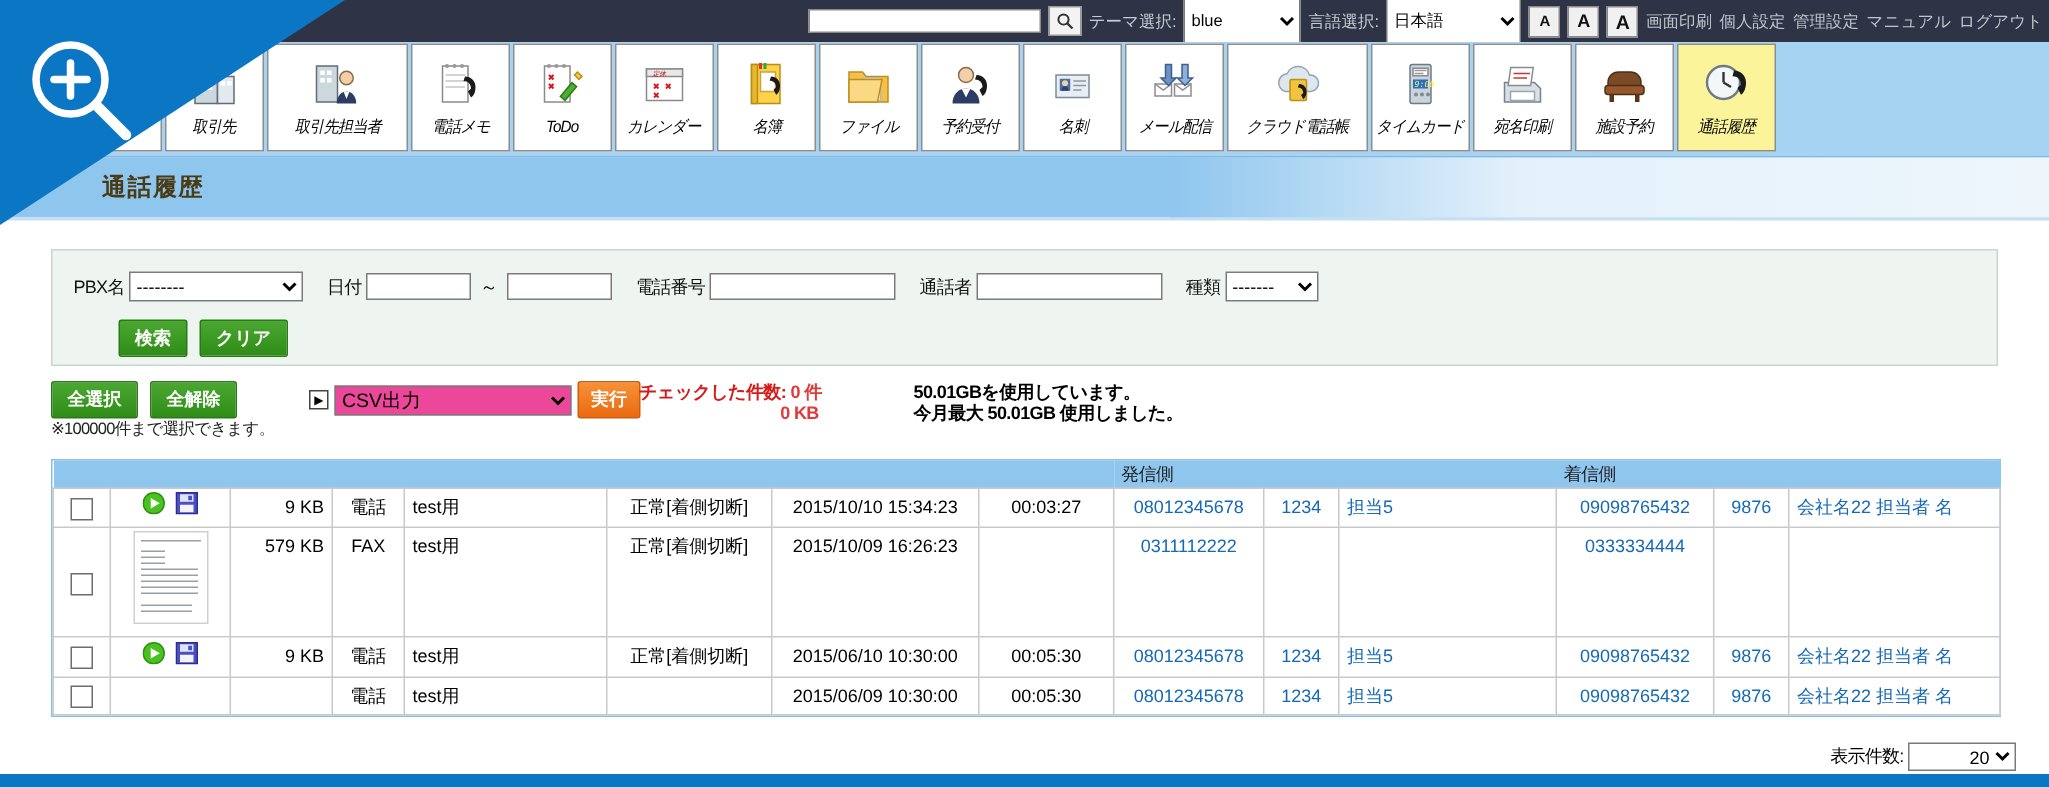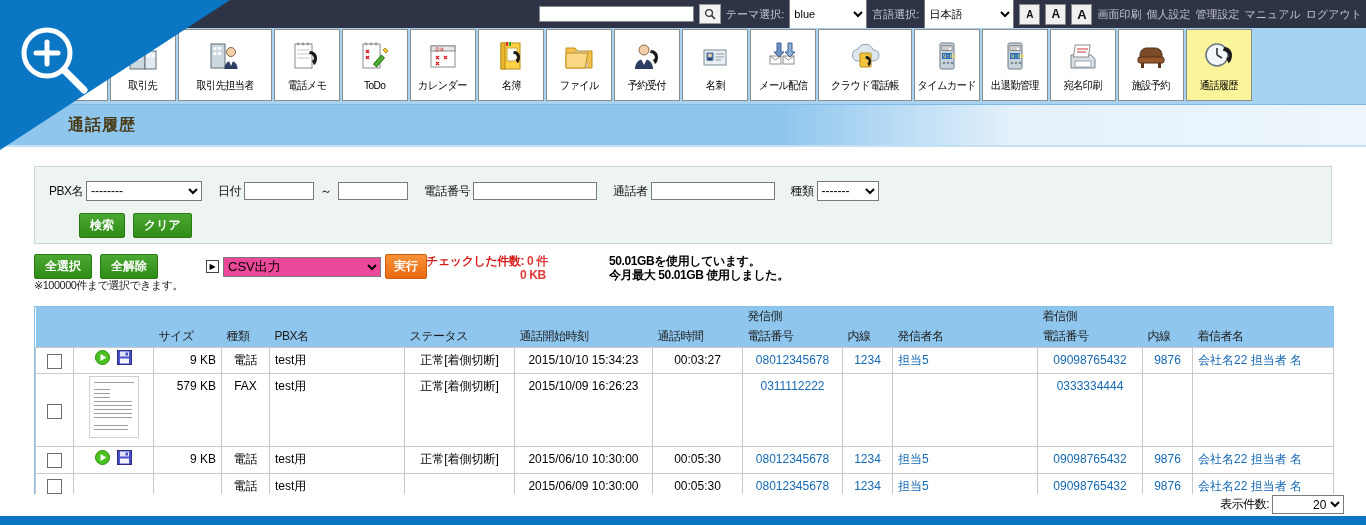--- a/index.html
+++ b/index.html
@@ -50,21 +50,21 @@
     clip-path:polygon(0 0,230px 0,0 150px);
     z-index:40;pointer-events:none;
   }
   .brand-logo{
     position:absolute;left:18px;top:24px;width:72px;height:72px;z-index:41;
   }
 
   
   .navwrap{
     position:absolute;left:0;top:28px;width:1366px;height:76px;
-    background:#a7d3f2;border-bottom:1px solid #7fb9e4;
+    background:#a7d3f2;border-bottom:1px solid #7fb9e4;font-style:italic;
   }
   .navrow{
     position:absolute;left:88px;top:1px;display:flex;align-items:flex-start;
   }
   .navbtn{
     width:66px;height:72px;background:#fff;border:1px solid #8d8d8d;
     margin-right:2px;box-sizing:border-box;
     display:flex;flex-direction:column;align-items:center;justify-content:flex-start;
     cursor:pointer;position:relative;
   }
@@ -398,36 +398,20 @@
               <circle cx="14" cy="24" r="1.3" fill="#7d8b96"></circle>
               <circle cx="18" cy="24" r="1.3" fill="#7d8b96"></circle>
               <circle cx="22" cy="24" r="1.3" fill="#7d8b96"></circle>
             </svg>
           </div>
           <div class="cap">タイムカード</div>
         </div>
         <div class="navbtn">
           <div class="ico">
             <svg width="34" height="34" viewBox="0 0 34 34">
-              <rect x="10" y="4" width="14" height="26" rx="1.5" fill="#c9d4dc" stroke="#6d7b85"></rect>
-              <rect x="12" y="6.5" width="10" height="5" fill="#fff" stroke="#8b8b8b"></rect>
-              <line x1="13" y1="8" x2="21" y2="8" stroke="#999"></line>
-              <line x1="13" y1="10" x2="19" y2="10" stroke="#999"></line>
-              <rect x="12" y="14" width="10" height="6" fill="#2a6fc4"></rect>
-              <text x="13" y="19" font-size="5.5" fill="#ffef4a" font-family="monospace">9:00</text>
-              <circle cx="14" cy="24" r="1.3" fill="#7d8b96"></circle>
-              <circle cx="18" cy="24" r="1.3" fill="#7d8b96"></circle>
-              <circle cx="22" cy="24" r="1.3" fill="#7d8b96"></circle>
-            </svg>
-          </div>
-          <div class="cap">出退勤管理</div>
-        </div>
-        <div class="navbtn">
-          <div class="ico">
-            <svg width="34" height="34" viewBox="0 0 34 34">
               <path d="M5 16h20l4 4v9H5z" fill="#d8dfe5" stroke="#76838d"></path>
               <rect x="10" y="6" width="15" height="12" fill="#fff" stroke="#8b8b8b" transform="skewX(-8)"></rect>
               <line x1="11" y1="10" x2="22" y2="10" stroke="#c33"></line>
               <line x1="11" y1="13" x2="20" y2="13" stroke="#c33"></line>
               <rect x="9" y="22" width="16" height="6" fill="#fff" stroke="#9aa6af"></rect>
             </svg>
           </div>
           <div class="cap">宛名印刷</div>
         </div>
         <div class="navbtn">
@@ -539,36 +523,20 @@
           <col style="width:145px">
         <col style="width:105px">
           <col style="width:50px">
           <col style="width:141px">
       </colgroup>
       <thead>
         <tr class="r1">
           <th colspan="8"></th>
           <th colspan="3">発信側</th>
           <th colspan="3">着信側</th>
-        </tr>
-        <tr class="r2">
-          <th></th>
-          <th></th>
-          <th>サイズ</th>
-          <th>種類</th>
-          <th>PBX名</th>
-          <th>ステータス</th>
-          <th>通話開始時刻</th>
-          <th>通話時間</th>
-          <th>電話番号</th>
-          <th>内線</th>
-          <th>発信者名</th>
-          <th>電話番号</th>
-          <th>内線</th>
-          <th>着信者名</th>
         </tr>
       </thead>
       <tbody id="tbody">
           <tr>
             <td class="c" style="vertical-align: middle;"><span class="cb"></span></td>
             <td class="c" style="vertical-align: top;"><span class="ic-play"><svg width="15" height="15" viewBox="0 0 15 15">
                   <circle cx="7.5" cy="7.5" r="7" fill="#49c21f" stroke="#2e8f10"></circle>
                   <path d="M5.5 4l6 3.5-6 3.5z" fill="#fff"></path>
                 </svg></span><span class="ic-save"><svg width="15" height="15" viewBox="0 0 15 15">
                   <rect x="0.5" y="0.5" width="14" height="14" fill="#4a4fc4" stroke="#2a2d8c"></rect>

